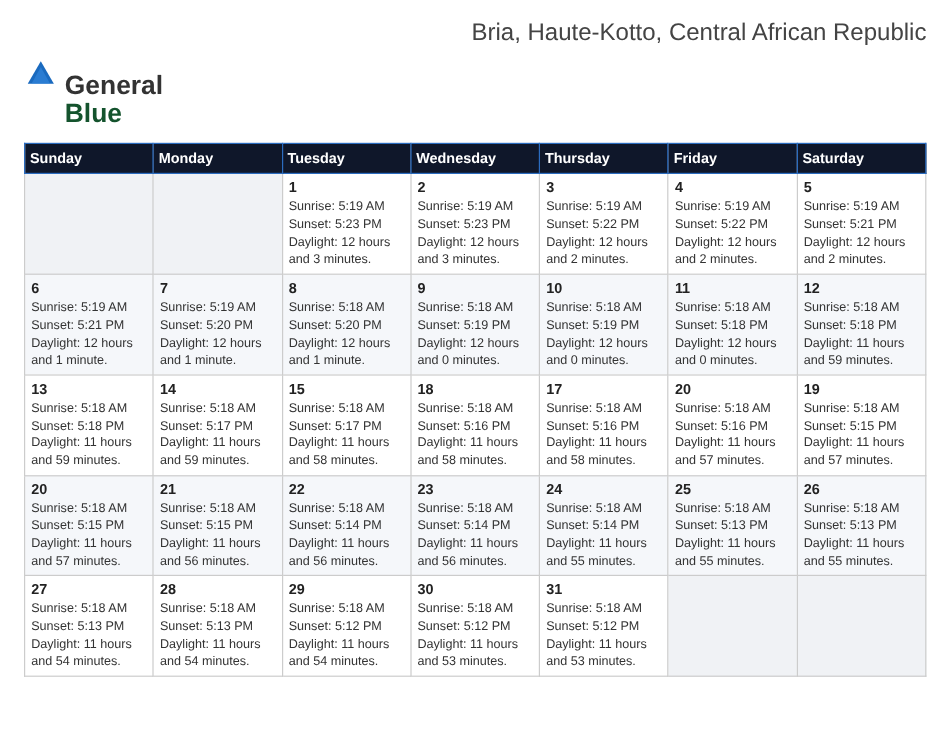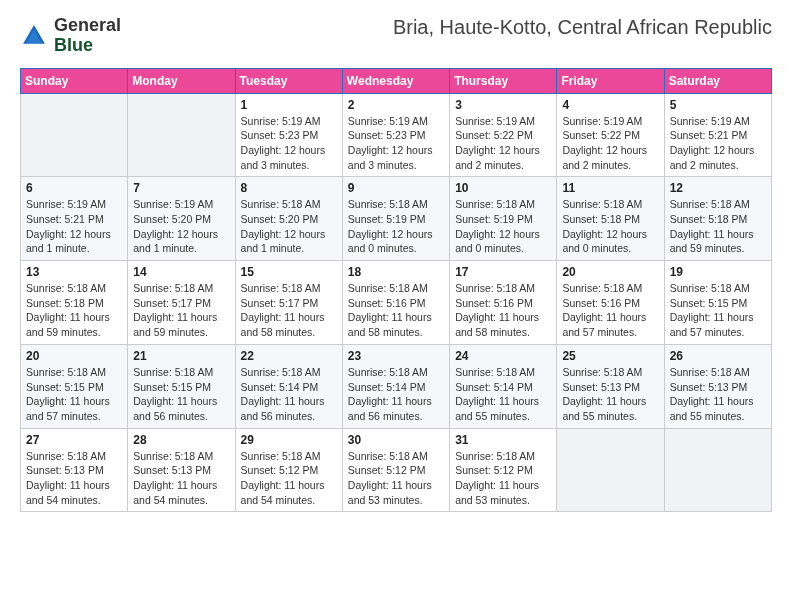--- a/index.html
+++ b/index.html
@@ -15,23 +15,24 @@
       justify-content: space-between;
       align-items: flex-start;
       margin-bottom: 12px;
     }
     .logo {
       display: flex;
       align-items: center;
       gap: 6px;
     }
     .logo-text {
-      font-size: 18px;
+      font-size: 22px;
       font-weight: bold;
       line-height: 1.1;
+      margin-top: 43px;
     }
     .logo-general { color: #333; }
     .logo-blue { color: #14532d; }
     .logo-icon {
       width: 28px;
       height: 28px;
     }
     .title-block {
       text-align: right;
     }
@@ -44,21 +45,21 @@
     .subtitle {
       font-size: 20px;
       color: #444;
     }
     .calendar {
       width: 100%;
       border-collapse: collapse;
       font-size: 11px;
     }
     .calendar th {
-      background: #ec4899;
+      background: #0f172a;
       color: #fff;
       padding: 5px 4px;
       text-align: left;
       font-size: 12px;
       border: 1px solid #2b6cbf;
     }
     .calendar td {
       border: 1px solid #ccc;
       vertical-align: top;
       padding: 4px 5px;

